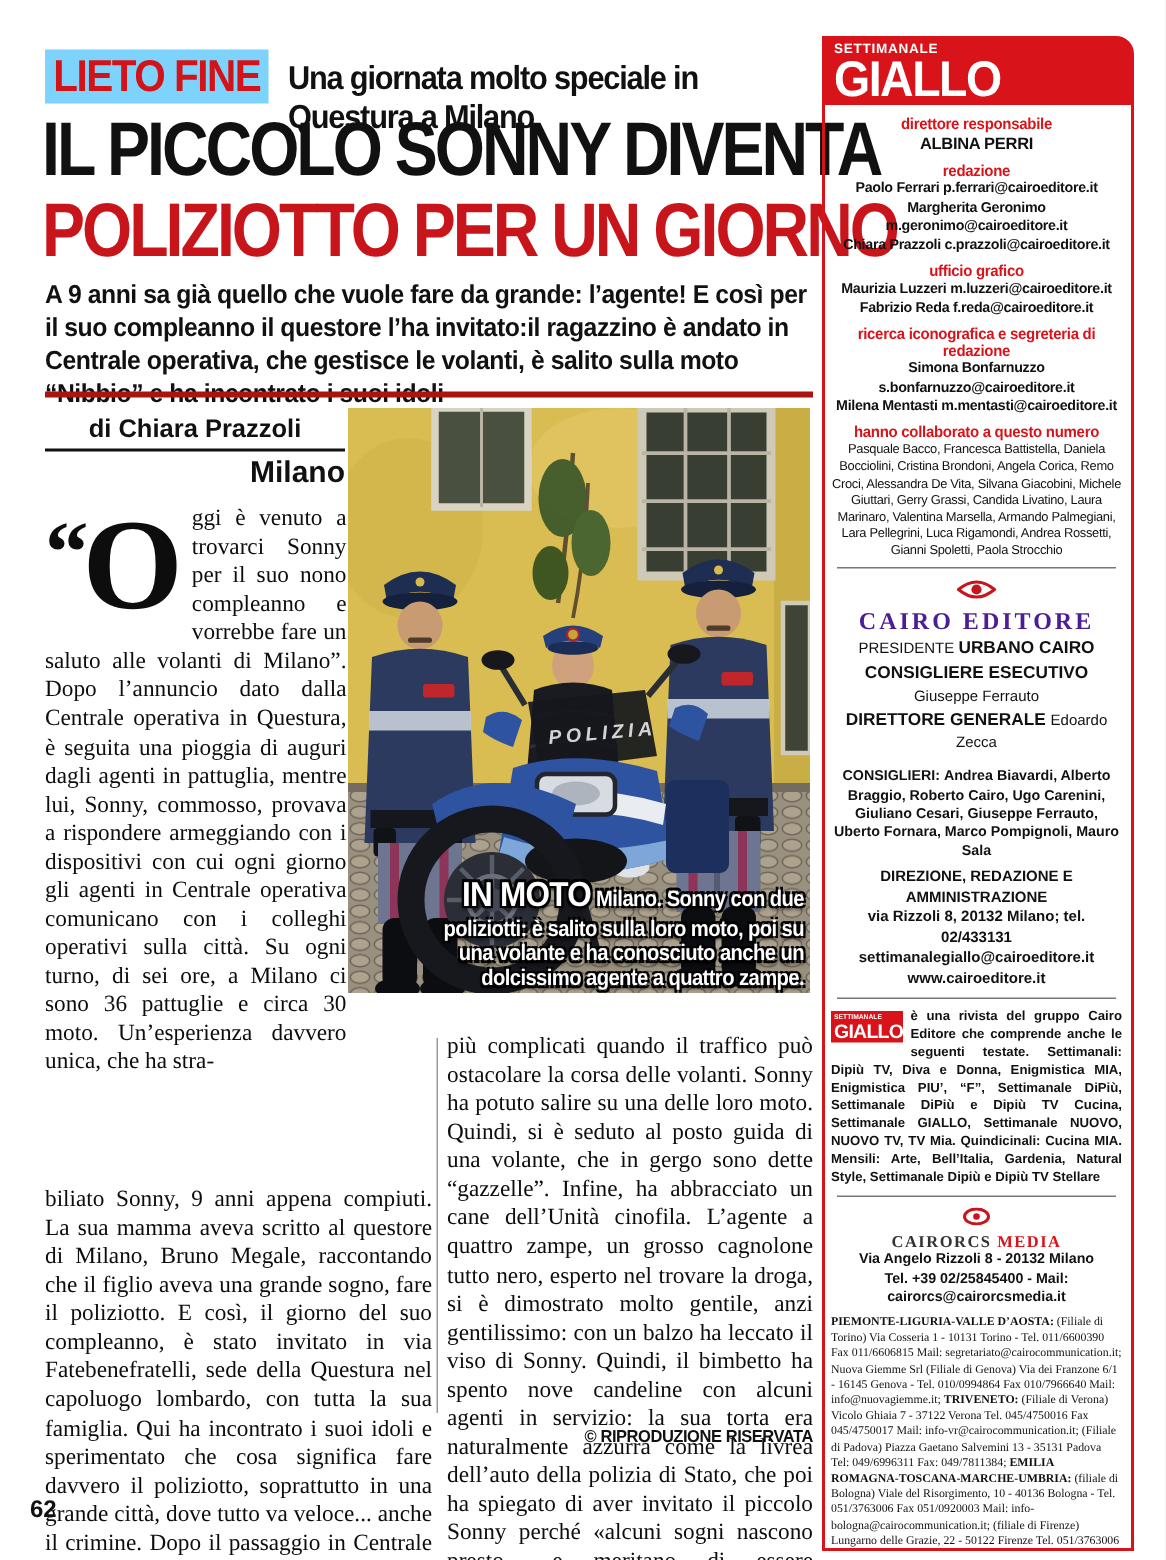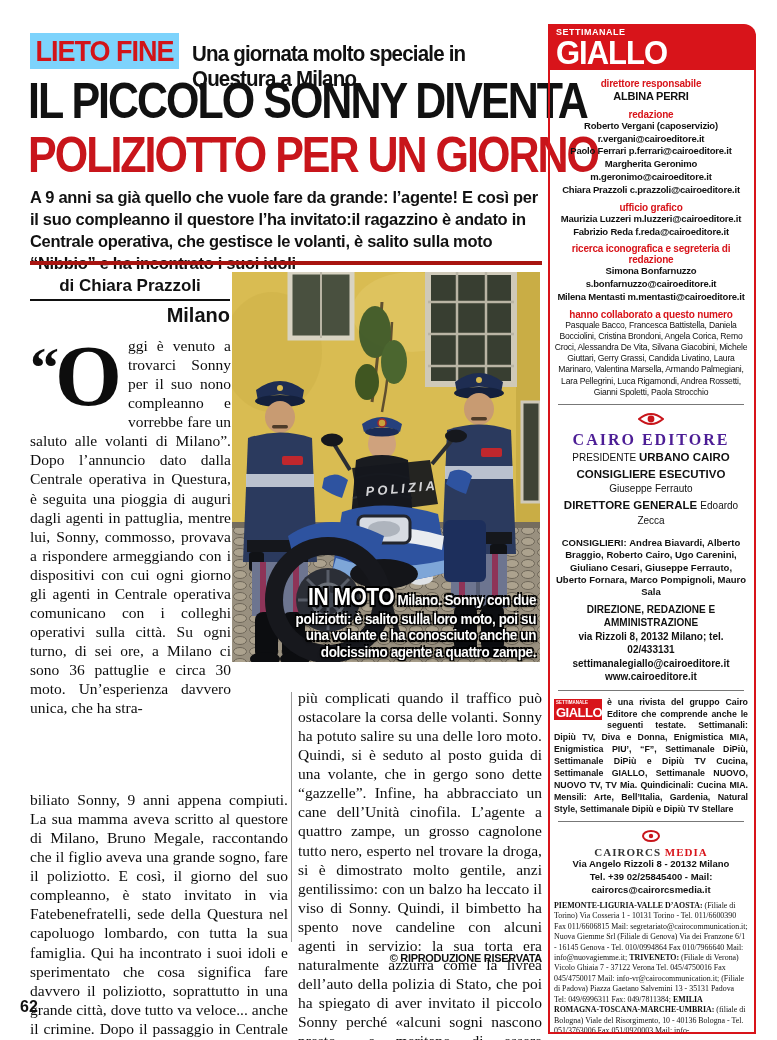--- a/index.html
+++ b/index.html
@@ -222,21 +222,20 @@
 
     <div class="sb-sec sec-dir">
       <div class="sb-label">direttore responsabile</div>
       <div>
           <div class="s-line">ALBINA PERRI</div>
         </div>
     </div>
     <div class="sb-sec">
       <div class="sb-label">redazione</div>
       <div>
-          <div class="s-line">Roberto Vergani (caposervizio) r.vergani@cairoeditore.it</div>
           <div class="s-line">Paolo Ferrari p.ferrari@cairoeditore.it</div>
           <div class="s-line">Margherita Geronimo m.geronimo@cairoeditore.it</div>
           <div class="s-line">Chiara Prazzoli c.prazzoli@cairoeditore.it</div>
         </div>
     </div>
     <div class="sb-sec">
       <div class="sb-label">ufficio grafico</div>
       <div>
           <div class="s-line">Maurizia Luzzeri m.luzzeri@cairoeditore.it</div>
           <div class="s-line">Fabrizio Reda f.reda@cairoeditore.it</div>

